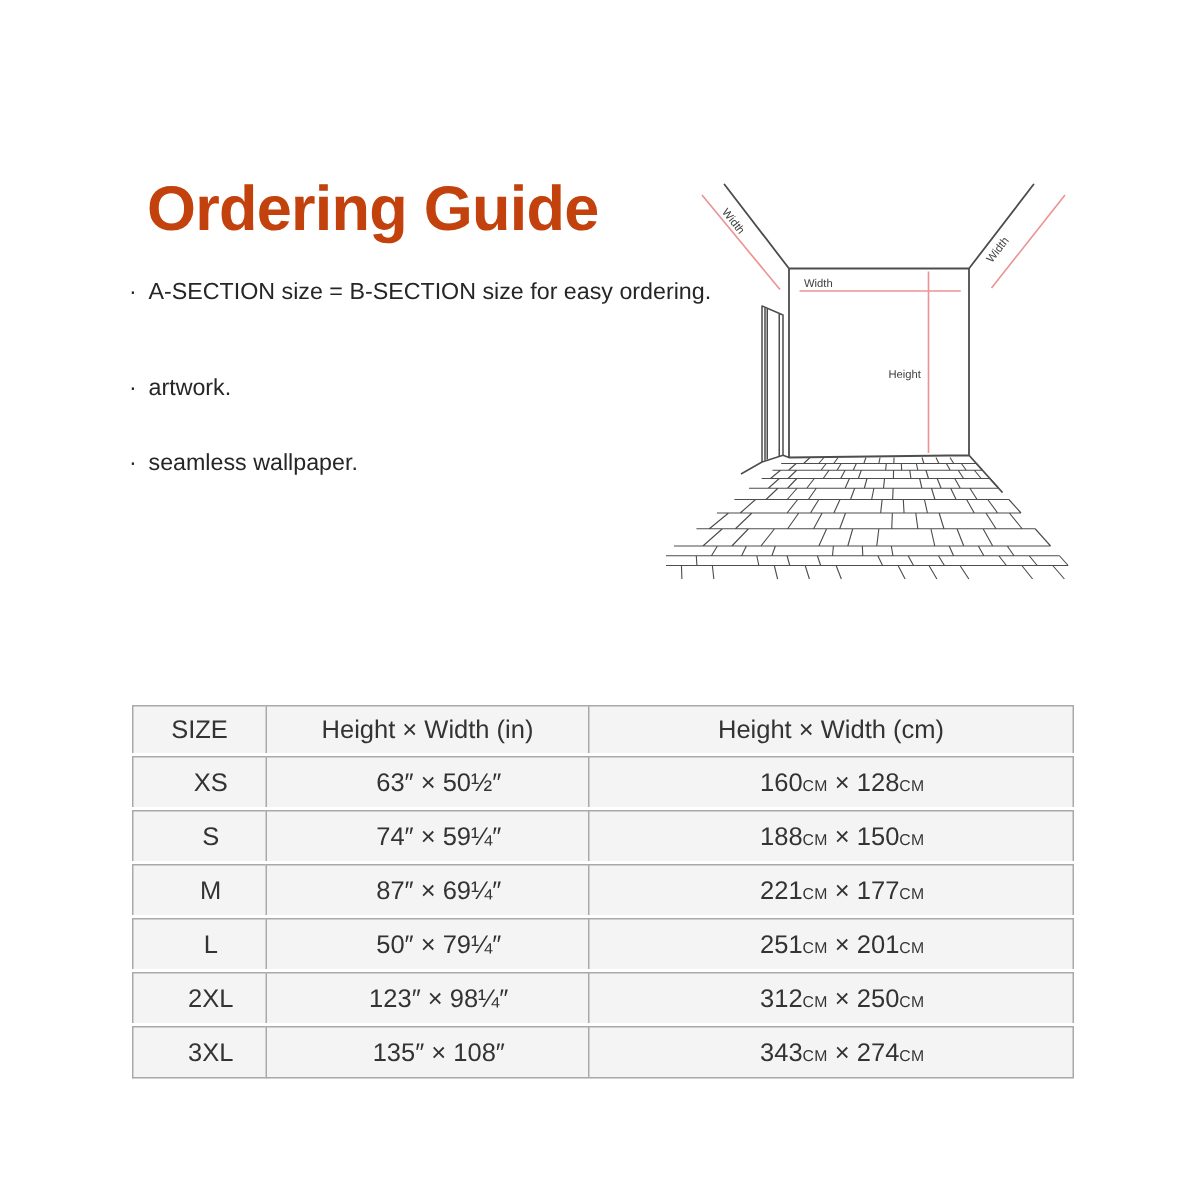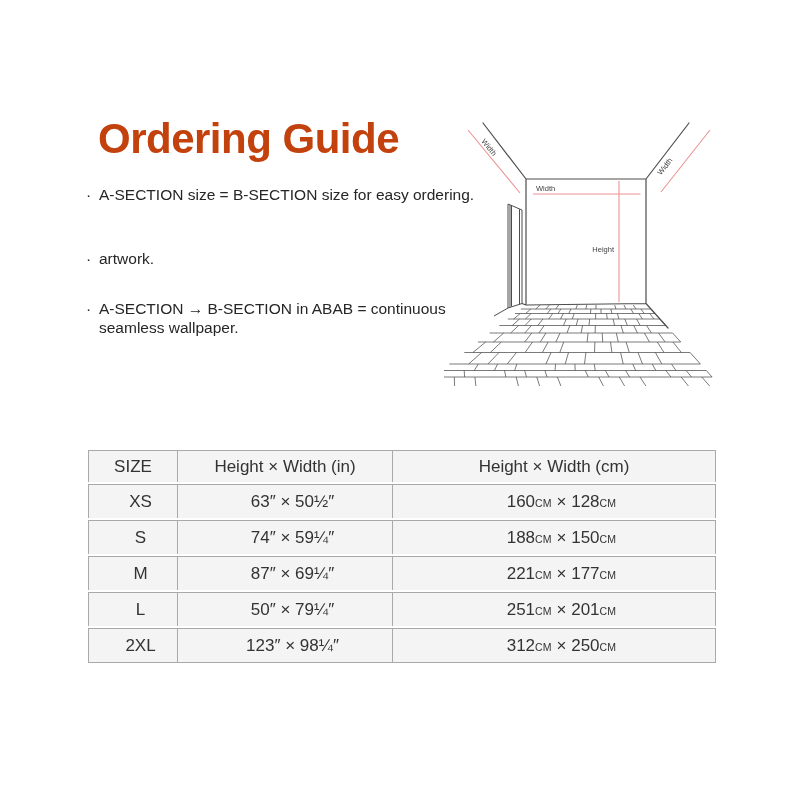--- a/index.html
+++ b/index.html
@@ -11,21 +11,21 @@
     position:absolute;left:98px;top:90px;
     font-size:42px;line-height:1;letter-spacing:-0.5px;color:#c2410c;
   }
   .bullets{position:absolute;left:86px;top:185px;font-size:15.5px;color:#262626;}
   .bullet{position:relative;padding-left:13px;line-height:19px;}
   .bullet .marker{position:absolute;left:0;top:0;}
   .bullet .line{white-space:nowrap;}
   .b1{margin-bottom:45px;}
   .b2{margin-bottom:31px;}
   svg.room{position:absolute;left:430px;top:95px;}
-  .sizes{position:absolute;left:88px;top:448px;}
+  .sizes{position:absolute;left:88px;top:468px;}
   table.size-table{
     border-collapse:separate;border-spacing:0 2px;table-layout:fixed;width:628px;
   }
   .size-table th,.size-table td{
     background:#f4f4f5;
     border-top:1px solid #a9a9a9;border-left:1px solid #a9a9a9;
     text-align:center;vertical-align:middle;
     font-weight:400;color:#333333;padding:0;
   }
   .size-table th{height:31px;font-size:17px;}
@@ -43,21 +43,20 @@
   <div class="bullet b1">
     <span class="marker">·</span>
     <div class="line">A-SECTION size = B-SECTION size for easy ordering.</div>
   </div>
   <div class="bullet b2">
     <span class="marker">·</span>
     <div class="line">artwork.</div>
   </div>
   <div class="bullet">
     <span class="marker">·</span>
-    <div class="line">A-SECTION → B-SECTION in ABAB = continuous</div>
     <div class="line">seamless wallpaper.</div>
   </div>
 </div>
 
 <svg class="room" width="300" height="300" viewBox="0 0 300 300" aria-hidden="true">
 
   <g stroke="#4d4d4d" stroke-width="1.2" fill="none" stroke-linejoin="round" stroke-linecap="round">
     <path d="M96 84 L216 84 M96 84 L96 210 M216 84 L216 208.5
              M96 84 L53 28 M216 84 L259 28
              M96 210 L216 208.5 M216 208.5 L238 233 M92 208.5 L96 210"></path>
@@ -115,15 +114,20 @@
         <tr>
           <td>L</td>
           <td>50″ × 79¼″</td>
           <td>251<span class="unit">CM</span> × 201<span class="unit">CM</span></td>
         </tr>
         <tr>
           <td>2XL</td>
           <td>123″ × 98¼″</td>
           <td>312<span class="unit">CM</span> × 250<span class="unit">CM</span></td>
         </tr>
+        <tr>
+          <td>3XL</td>
+          <td>135″ × 108″</td>
+          <td>343<span class="unit">CM</span> × 274<span class="unit">CM</span></td>
+        </tr>
       </tbody>
   </table>
 </div>
 
 </body></html>

